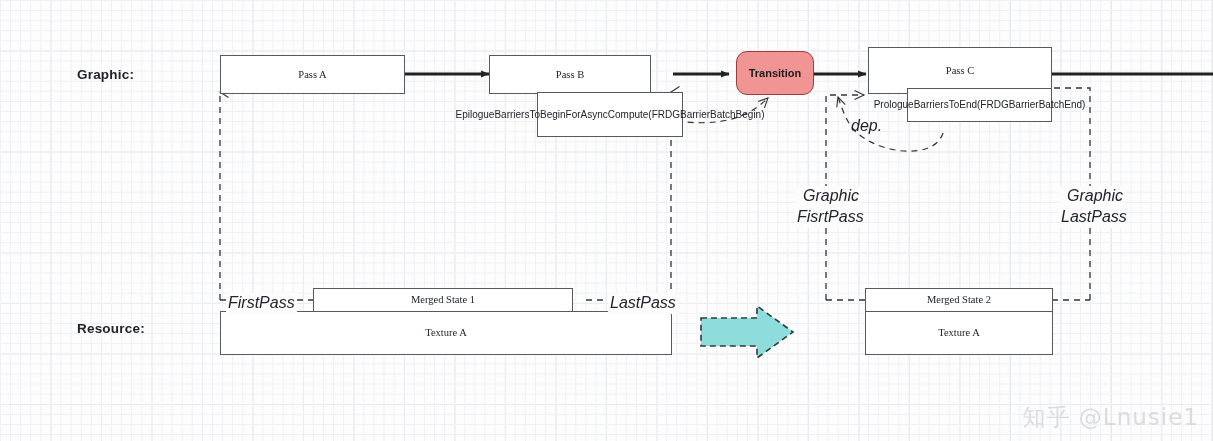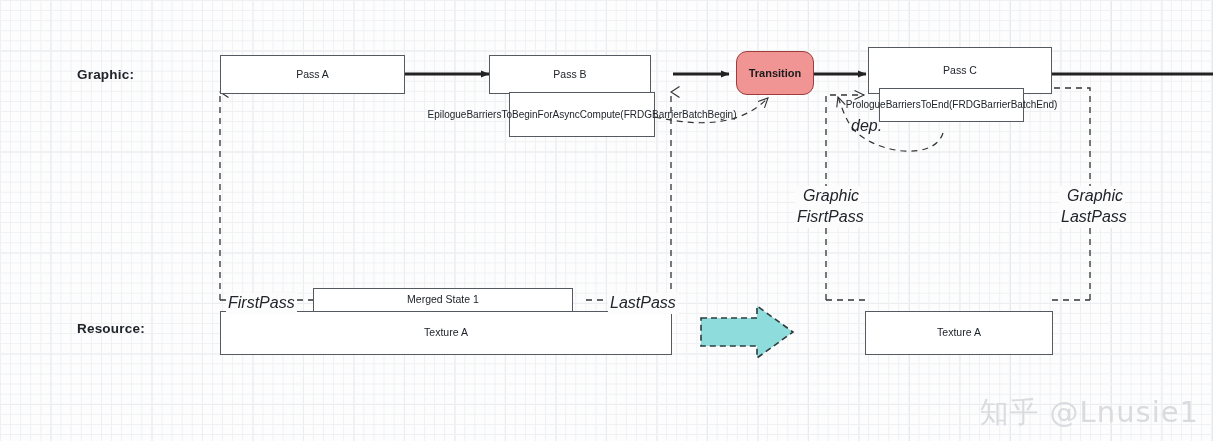--- a/index.html
+++ b/index.html
@@ -35,36 +35,38 @@
     background:#ffffff;
     border:1.4px solid #555a60;
     box-sizing:border-box;
     display:flex;
     align-items:center;
     justify-content:center;
     text-align:center;
     color:#20242b;
     font-size:10.5px;
     line-height:1.32;
+    font-family:Liberation Serif, serif;
   }
   .node.pass{font-size:10.5px;}
   .note{
     position:absolute;
     background:#ffffff;
     border:1.3px solid #555a60;
     box-sizing:border-box;
     display:flex;
     align-items:center;
     justify-content:center;
     text-align:center;
     color:#20242b;
     font-size:10px;
     line-height:1.35;
     padding:1px 3px;
     z-index:5;
+    margin-left:28px;
   }
   .transition{
     position:absolute;
     background:#f19494;
     border:1.5px solid #9e3b3b;
     border-radius:11px;
     box-sizing:border-box;
     display:flex;align-items:center;justify-content:center;
     font-weight:bold;font-size:11px;color:#1b1b1b;
     z-index:6;
@@ -78,21 +80,21 @@
     padding:0 2px;
     line-height:1.3;
     text-align:right;
     z-index:4;
     font-style:italic;
   }
   .edgelabel.two{white-space:normal;width:62px;}
   .watermark{
     position:absolute;
     right:14px;bottom:8px;
-    font-size:29px;
+    font-size:23px;
     color:#d9dbde;
     letter-spacing:1px;
     white-space:nowrap;
     font-family:"DejaVu Sans", sans-serif;
   }
 </style>
 </head>
 <body>
 
 <div id="canvas">
@@ -168,20 +170,21 @@
   <div class="node pass" style="left:868px;top:47px;width:184px;height:47px;">Pass C</div>
 
   <div class="note" style="left:509px;top:92px;width:146px;height:45px;">EpilogueBarriersToBeginForAsyncCompute(FRDGBarrierBatchBegin)</div>
 
   <div class="note" style="left:879px;top:88px;width:145px;height:34px;">PrologueBarriersToEnd(FRDGBarrierBatchEnd)</div>
 
   <div class="node" style="left:313px;top:288px;width:260px;height:24px;">Merged State 1</div>
 
   <div class="node" style="left:220px;top:311px;width:452px;height:44px;">Texture A</div>
 
+  <div class="node" style="left:865px;top:288px;width:188px;height:24px;">Merged State 2</div>
 
   <div class="node" style="left:865px;top:311px;width:188px;height:44px;">Texture A</div>
 
   <div class="edgelabel" style="left:226px;top:293px;">FirstPass</div>
 
   <div class="edgelabel" style="left:608px;top:293px;">LastPass</div>
 
   <div class="edgelabel" style="left:849px;top:116px;background:transparent;">dep.</div>
 
   <div class="edgelabel two" style="left:795px;top:186px;">

